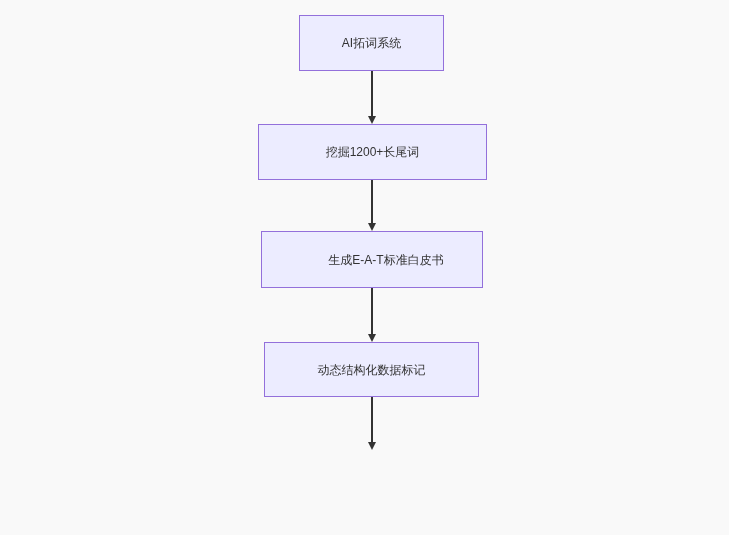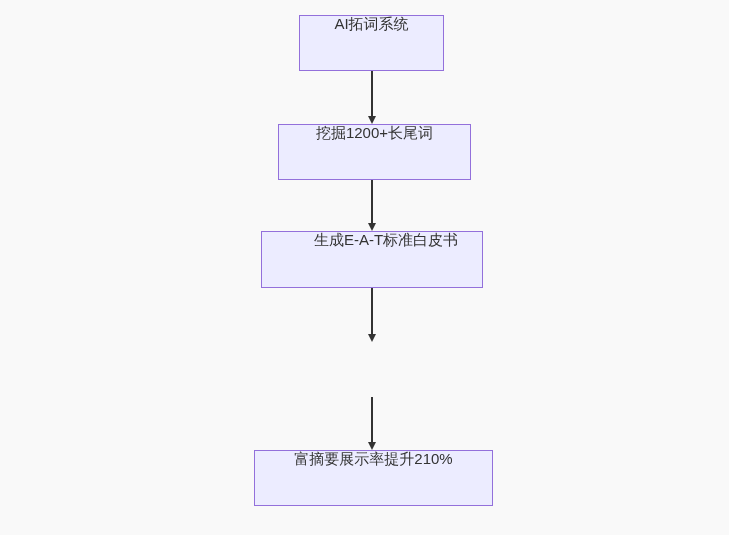--- a/index.html
+++ b/index.html
@@ -24,29 +24,30 @@
     width: 729px;
     height: 535px;
     pointer-events: none;
   }
   .node {
     position: absolute;
     box-sizing: border-box;
     background: #ECECFF;
     border: 1px solid #9370DB;
     color: #333333;
-    font-size: 15px;
+    font-size: 12px;
     line-height: 1;
     display: flex;
+    align-items: center;
     justify-content: center;
     text-align: center;
     white-space: nowrap;
   }
   .node-1 { left: 299px; top: 15px;  width: 145px; height: 56px; }
-  .node-2 { left: 278px; top: 124px; width: 193px; height: 56px; }
+  .node-2 { left: 258px; top: 124px; width: 229px; height: 56px; }
   .node-3 { left: 261px; top: 231px; width: 222px; height: 57px; padding-left: 28px; }
   .node-4 { left: 264px; top: 342px; width: 215px; height: 55px; }
   .node-5 { left: 254px; top: 450px; width: 239px; height: 56px; }
 </style>
 </head>
 <body>
 
 <div class="canvas">
 
   <svg class="edges" viewBox="0 0 729 535" xmlns="http://www.w3.org/2000/svg">
@@ -73,18 +74,18 @@
   </div>
 
   <div class="node node-2">
     <span>挖掘1200+长尾词</span>
   </div>
 
   <div class="node node-3">
     <span>生成E-A-T标准白皮书</span>
   </div>
 
+  <div class="node node-4">
+    <span>动态结构化数据标记</span>
+  </div>
 
-  <div class="node node-5">
-    <span>富摘要展示率提升210%</span>
-  </div>
 
 </div>
 
 </body></html>

